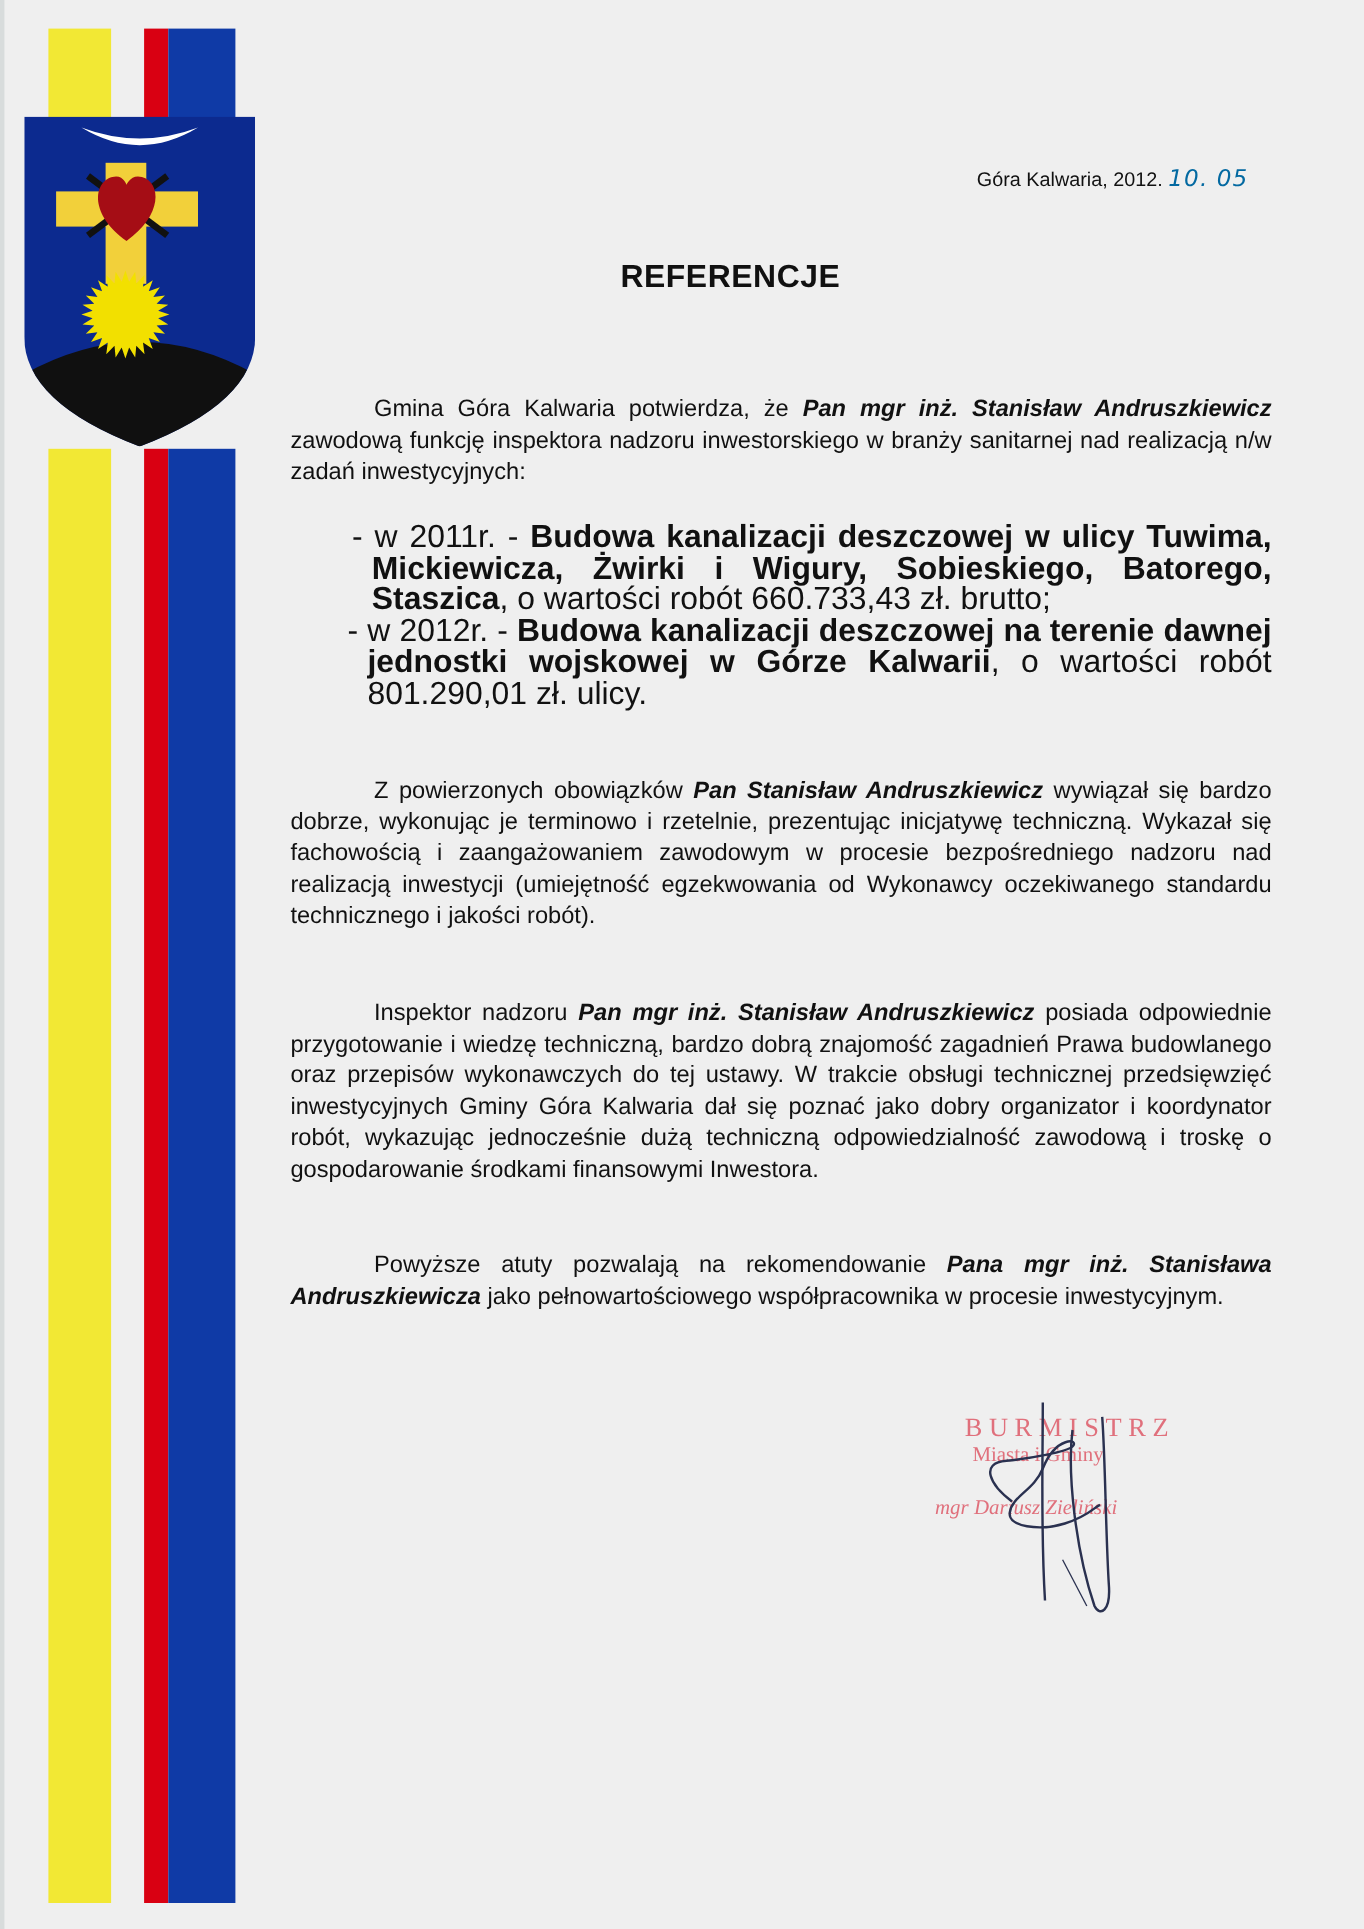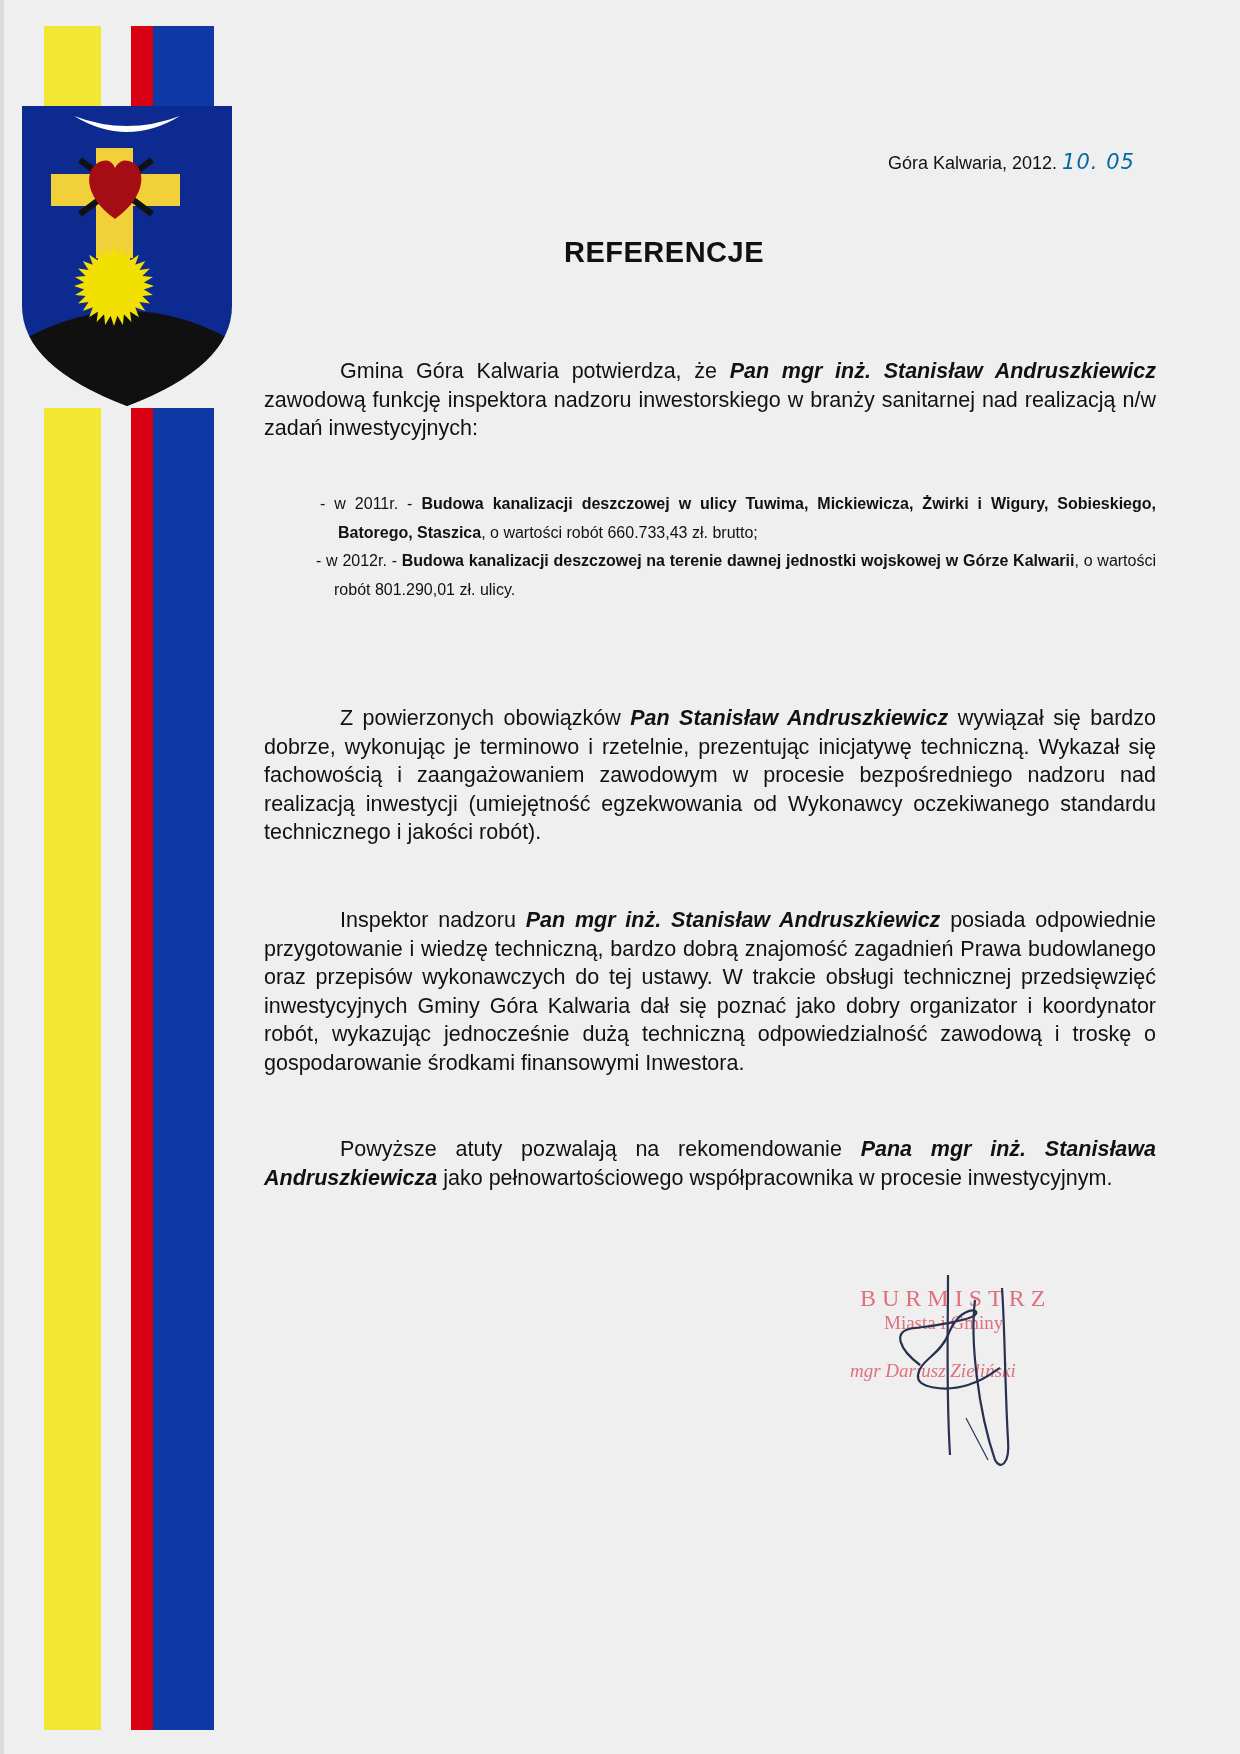--- a/index.html
+++ b/index.html
@@ -29,29 +29,29 @@
       position: absolute; left: 0; right: 0; top: 236px; text-align: center;
       padding-left: 88px; box-sizing: border-box;
       font-size: 29px; font-weight: bold; letter-spacing: 0.5px;
     }
     .content {
       position: absolute; left: 264px; width: 892px; font-size: 21.5px; line-height: 28.5px;
       text-align: justify;
     }
     .content p { margin: 0; text-indent: 76px; }
     .content b.bi { font-weight: bold; font-style: italic; }
-    .list { position: absolute; left: 320px; width: 836px; font-size: 16px; line-height: 28.5px; text-align: justify; margin-top: 16px; }
+    .list { position: absolute; left: 320px; width: 836px; font-size: 29px; line-height: 28.5px; text-align: justify; }
     .list .item { position: relative; padding-left: 18px; text-indent: -18px; margin: 0; }
     .list .item b { font-weight: bold; }
 
     .stamp {
       position: absolute; left: 850px; top: 1285px; width: 230px; height: 200px;
       font-family: "Liberation Serif", serif; color: #e0707c;
     }
-    .stamp .l1 { position: absolute; left: 10px; top: 0; font-size: 24px; letter-spacing: 6px; }
+    .stamp .l1 { position: absolute; left: 27px; top: 0; font-size: 24px; letter-spacing: 6px; }
     .stamp .l2 { position: absolute; left: 34px; top: 27px; font-size: 19px; }
     .stamp .l3 { position: absolute; left: 0; top: 75px; font-size: 19px; font-style: italic; }
     .signature { position: absolute; left: 860px; top: 1270px; width: 200px; height: 200px; }
   </style>
 </head>
 <body>
 
 <div class="left-edge"></div>
 
 <div>

